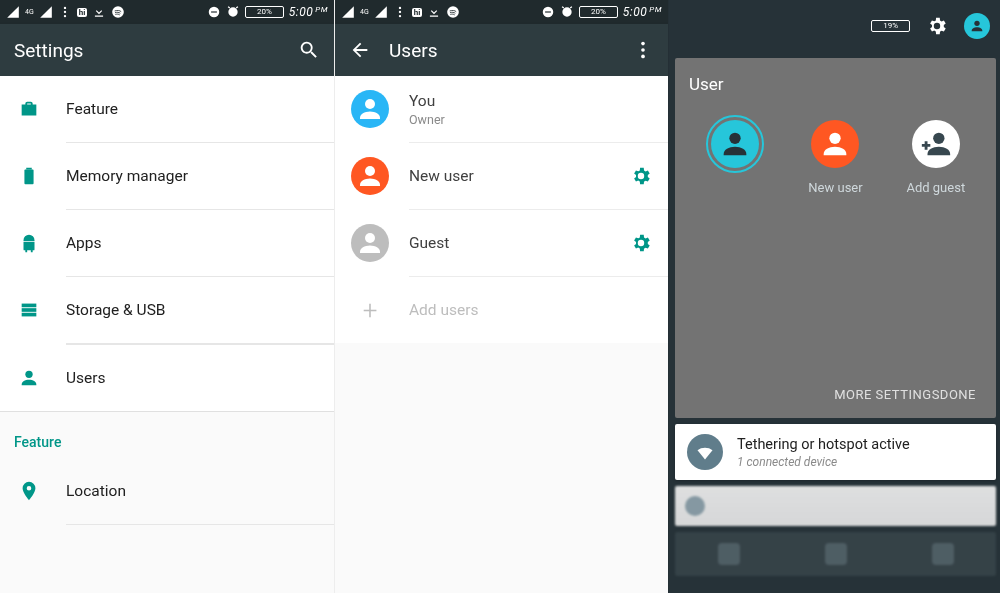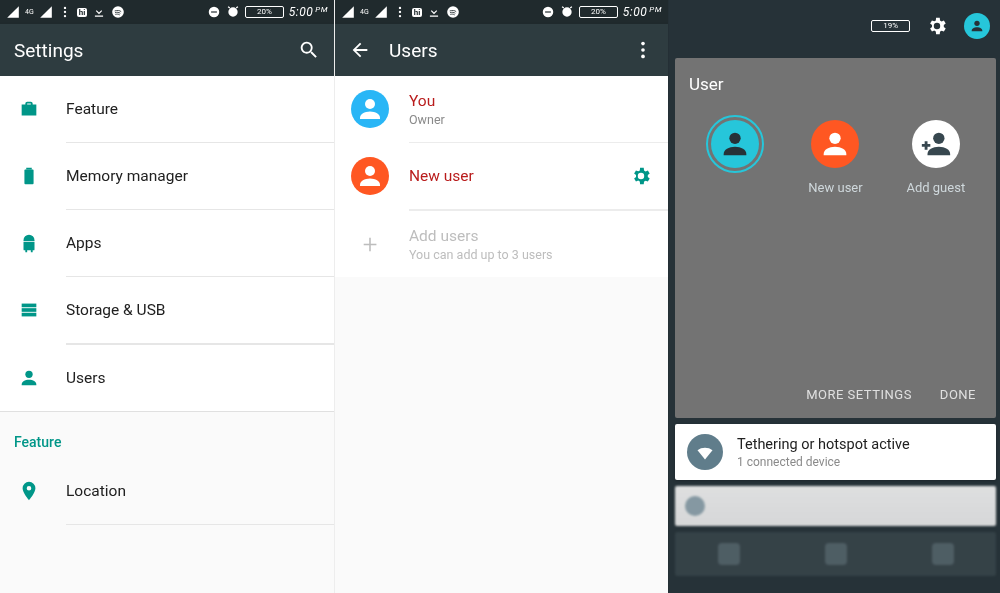--- a/index.html
+++ b/index.html
@@ -43,21 +43,21 @@
   .settings-wrap { padding-left: 66px; }
   .settings-wrap hr { border: none; border-top: 1px solid #e6e6e6; }
   .section-header { padding: 22px 14px 8px; color: #009688; font-size: 14px; font-weight: 500; border-top: 1px solid #e0e0e0; }
 
   
   .user-list { background: #fff; }
   .user-item { display: flex; align-items: center; height: 66px; padding: 0 16px; gap: 20px; cursor: pointer; }
   .user-avatar { width: 38px; height: 38px; border-radius: 50%; display: flex; align-items: center; justify-content: center; }
   .user-avatar svg { width: 30px; height: 30px; fill: #fff; }
   .user-text { flex: 1; display: flex; flex-direction: column; }
-  .user-name { font-size: 15.5px; color: #b91c1c; }
+  .user-name { font-size: 15.5px; color: #404040; }
   .user-sub  { font-size: 12.5px; color: #8a8a8a; margin-top: 2px; }
   .user-trail { width: 22px; height: 22px; cursor: pointer; }
   .user-trail svg { width: 22px; height: 22px; fill: #009688; }
   .user-wrap-div { margin-left: 74px; border: none; border-top: 1px solid #ececec; }
   .user-item.disabled .user-name, .user-item.disabled .user-sub { color: #bdbdbd; }
   .user-item.disabled .plus { color: #bdbdbd; }
 
   
   .p3-top {
     background: #263238; color: #fff; height: 52px;
@@ -70,32 +70,32 @@
     color: #fff; padding: 14px 10px 10px; height: 360px;
     display: flex; flex-direction: column;
   }
   .p3-title { font-size: 17px; padding: 2px 4px 18px; }
   .p3-users { display: flex; justify-content: space-around; padding-top: 8px; }
   .p3-user { display: flex; flex-direction: column; align-items: center; gap: 12px; cursor: pointer; width: 90px; }
   .p3-avatar { width: 48px; height: 48px; border-radius: 50%; display: flex; align-items: center; justify-content: center; position: relative; }
   .p3-avatar.ring::after { content:""; position:absolute; inset:-5px; border:2px solid #26c6da; border-radius:50%; }
   .p3-avatar svg { width: 34px; height: 34px; fill: #fff; }
   .p3-user .lbl { font-size: 13px; color: #cfd8dc; text-align: center; }
-  .p3-actions { margin-top: auto; display: flex; justify-content: flex-end; gap: 28px; padding: 6px 10px; }
+  .p3-actions { margin-top: auto; display: flex; justify-content: flex-end; padding: 6px 10px; }
   .p3-actions .btn { font-size: 13px; letter-spacing: .5px; color: #e0e0e0; cursor: pointer; }
 
   .p3-notif {
     margin: 6px; background: #fff; border-radius: 2px; height: 56px;
     display: flex; align-items: center; padding: 16px 12px; gap: 14px;
     box-shadow: 0 1px 3px rgba(0,0,0,.25);
   }
   .p3-notif .nico { width: 36px; height: 36px; border-radius: 50%; background: #607d8b; display:flex; align-items:center; justify-content:center; }
   .p3-notif .nico svg { width: 20px; height: 20px; fill: #fff; }
   .p3-notif .ntext .t1 { font-size: 14.5px; color: #212121; }
-  .p3-notif .ntext .t2 { font-size: 12px; color: #8a8a8a; margin-top: 2px; }
+  .p3-notif .ntext .t2 { font-size: 12px; color: #8a8a8a; margin-top: 2px; font-style: italic; }
 
   .p3-blur {
     margin: 6px; height: 40px; border-radius: 2px;
     background: linear-gradient(#f2f2f2,#eaeaea); filter: blur(1px); opacity: .9;
     position: relative;
   }
   .p3-blur::before { content:""; position:absolute; left:10px; top:10px; width:20px; height:20px; border-radius:50%; background:#90a4ae; }
   .p3-nav { margin: 6px; height: 44px; background: #38454a; border-radius: 2px; filter: blur(1px); opacity:.85; display:flex; justify-content:space-around; align-items:center;}
   .p3-nav span{ width:22px; height:22px; background:#56666c; border-radius:4px;}
   .acct-small { width: 26px; height: 26px; border-radius: 50%; background: #26c6da; display:flex; align-items:center; justify-content:center; cursor:pointer; }
@@ -386,26 +386,38 @@
             </svg>
           </span>
         <div class="user-text">
           <span class="user-name">New user</span>
         </div>
         <span class="user-trail"><svg>
               <use href="#i-gear"></use>
             </svg></span>
       </div>
       <hr class="user-wrap-div">
+      <div class="user-item">
+        <span class="user-avatar" style="background:#bdbdbd">
+            <svg>
+              <use href="#i-person"></use>
+            </svg>
+          </span>
+        <div class="user-text">
+          <span class="user-name">Guest</span>
+        </div>
+        <span class="user-trail"><svg>
+              <use href="#i-gear"></use>
+            </svg></span>
+      </div>
       <hr class="user-wrap-div">
       <div class="user-item disabled">
         <span class="plus">+</span>
         <div class="user-text">
           <span class="user-name">Add users</span>
-          <span class="user-sub">You can add up to 3 users</span>
         </div>
       </div>
     </div>
   </div>
 
   <div class="phone" style="background:#263238">
     <div class="p3-top">
       <span class="batt-box">19%</span>
       <span class="appbar-ico">
           <svg>

